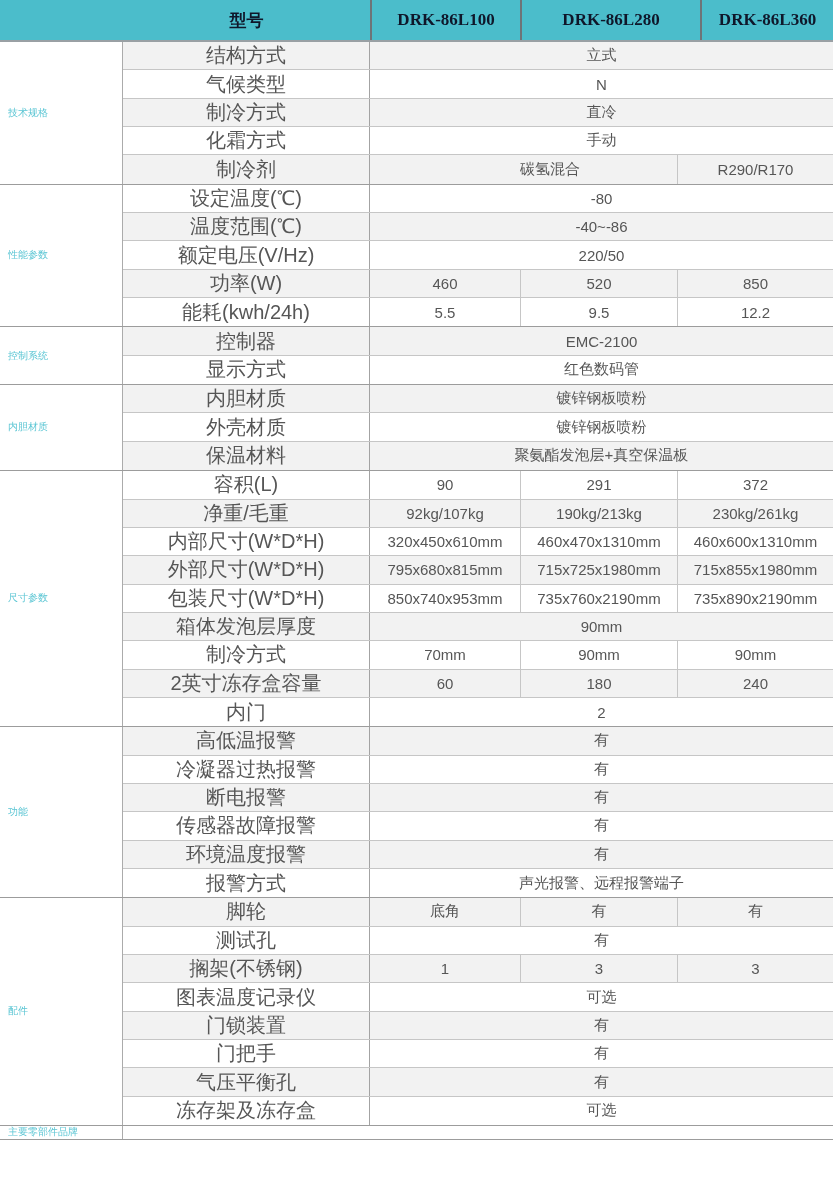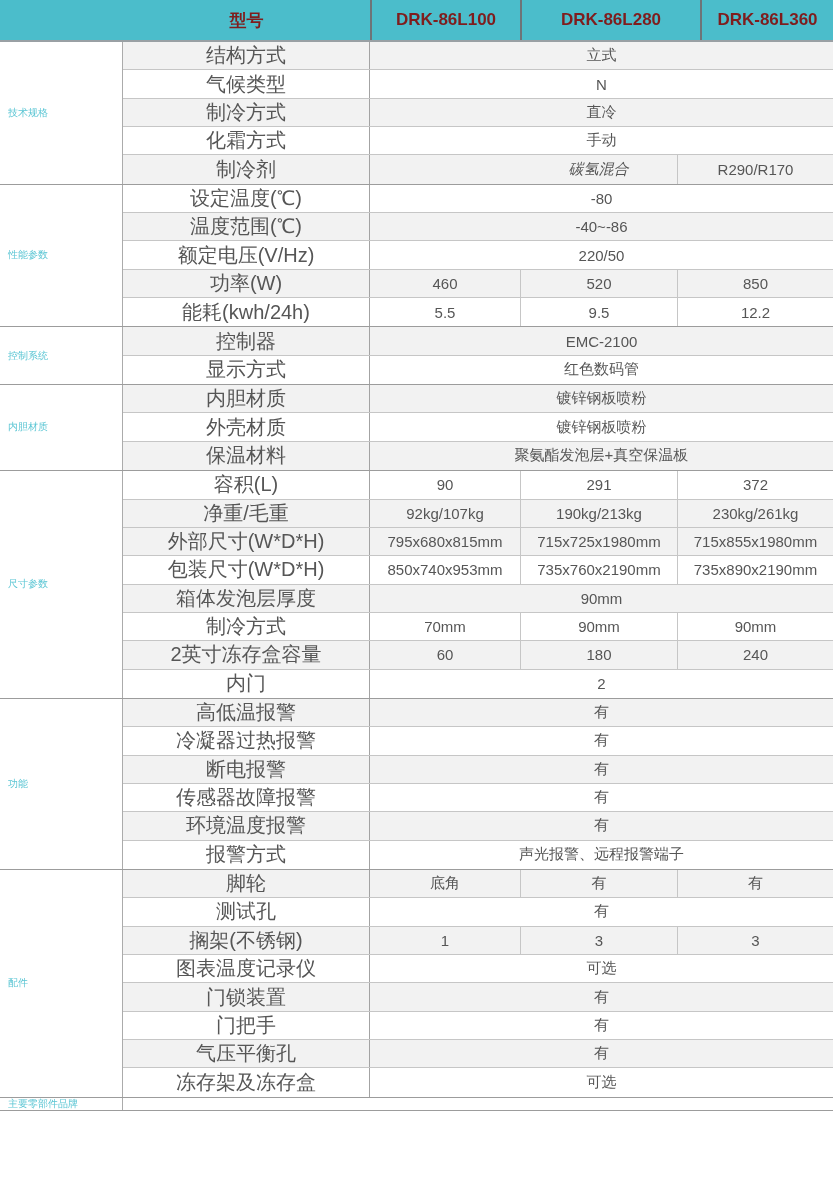--- a/index.html
+++ b/index.html
@@ -4,21 +4,21 @@
 <style>
   html,body{margin:0;padding:0;background:#ffffff;}
   body{width:833px;font-family:"Liberation Sans",sans-serif;
        --accent:#4BBDCB; --cat:#5CC6D4; --text:#565656; --stripe:#F2F2F2;}
   .spec-table{width:833px;}
 
   
   .header{display:flex;height:42px;box-sizing:border-box;
           background:var(--accent);border-bottom:2px solid #99A0A4;}
   .h-cell{display:flex;align-items:center;justify-content:center;
-          color:#7f1d1d;font-weight:bold;font-size:17px;box-sizing:border-box;}
+          color:#0f172a;font-weight:bold;font-size:17px;box-sizing:border-box;font-family:Liberation Serif, serif;}
   .h-cat{width:123px;}
   .h-param{width:247px;}
   .h-m1{width:150px;border-left:2px solid #6E7478;}
   .h-m2{width:180px;border-left:2px solid #6E7478;}
   .h-m3{flex:1;border-left:2px solid #6E7478;}
 
   
   .section{display:flex;border-bottom:1px solid #9C9C9C;}
   .cat-cell{width:123px;box-sizing:border-box;border-right:1px solid #ABABAB;
             color:var(--cat);font-size:10px;display:flex;align-items:center;
@@ -31,21 +31,21 @@
          display:flex;align-items:center;justify-content:center;
          font-size:20px;color:var(--text);}
   .vals{flex:1;display:flex;}
   .vcell{display:flex;align-items:center;justify-content:center;
          font-size:15px;color:var(--text);box-sizing:border-box;white-space:nowrap;}
   .vcell.full{flex:1;}
   .vcell.c1{width:150px;}
   .vcell.c2{width:157px;border-left:1px solid #C6C6C6;}
   .vcell.c3{flex:1;border-left:1px solid #C6C6C6;}
   .vcell.wide2{width:307px;justify-content:flex-end;}
-  .vcell.wide2 .inner-right{width:157px;text-align:center;display:inline-block;font-style:italic;}
+  .vcell.wide2 .inner-right{width:157px;display:inline-block;}
   .vcell.lastcol{flex:1;border-left:1px solid #C6C6C6;}
 </style>
 </head>
 <body style="--accent: #4BBDCB; --cat: #5CC6D4; --text: #565656; --stripe: #F2F2F2;">
 
 <div class="spec-table">
   <div class="header">
     <div class="h-cell h-cat"></div>
     <div class="h-cell h-param">型号</div>
     <div class="h-cell h-m1">DRK-86L100</div>
@@ -182,20 +182,28 @@
             </div>
           </div>
           <div class="row stripe">
             <div class="param">净重/毛重</div>
             <div class="vals">
               <div class="vcell c1">92kg/107kg</div>
               <div class="vcell c2">190kg/213kg</div>
               <div class="vcell c3">230kg/261kg</div>
             </div>
           </div>
+          <div class="row">
+            <div class="param">内部尺寸(W*D*H)</div>
+            <div class="vals">
+              <div class="vcell c1">320x450x610mm</div>
+              <div class="vcell c2">460x470x1310mm</div>
+              <div class="vcell c3">460x600x1310mm</div>
+            </div>
+          </div>
           <div class="row stripe">
             <div class="param">外部尺寸(W*D*H)</div>
             <div class="vals">
               <div class="vcell c1">795x680x815mm</div>
               <div class="vcell c2">715x725x1980mm</div>
               <div class="vcell c3">715x855x1980mm</div>
             </div>
           </div>
           <div class="row">
             <div class="param">包装尺寸(W*D*H)</div>

